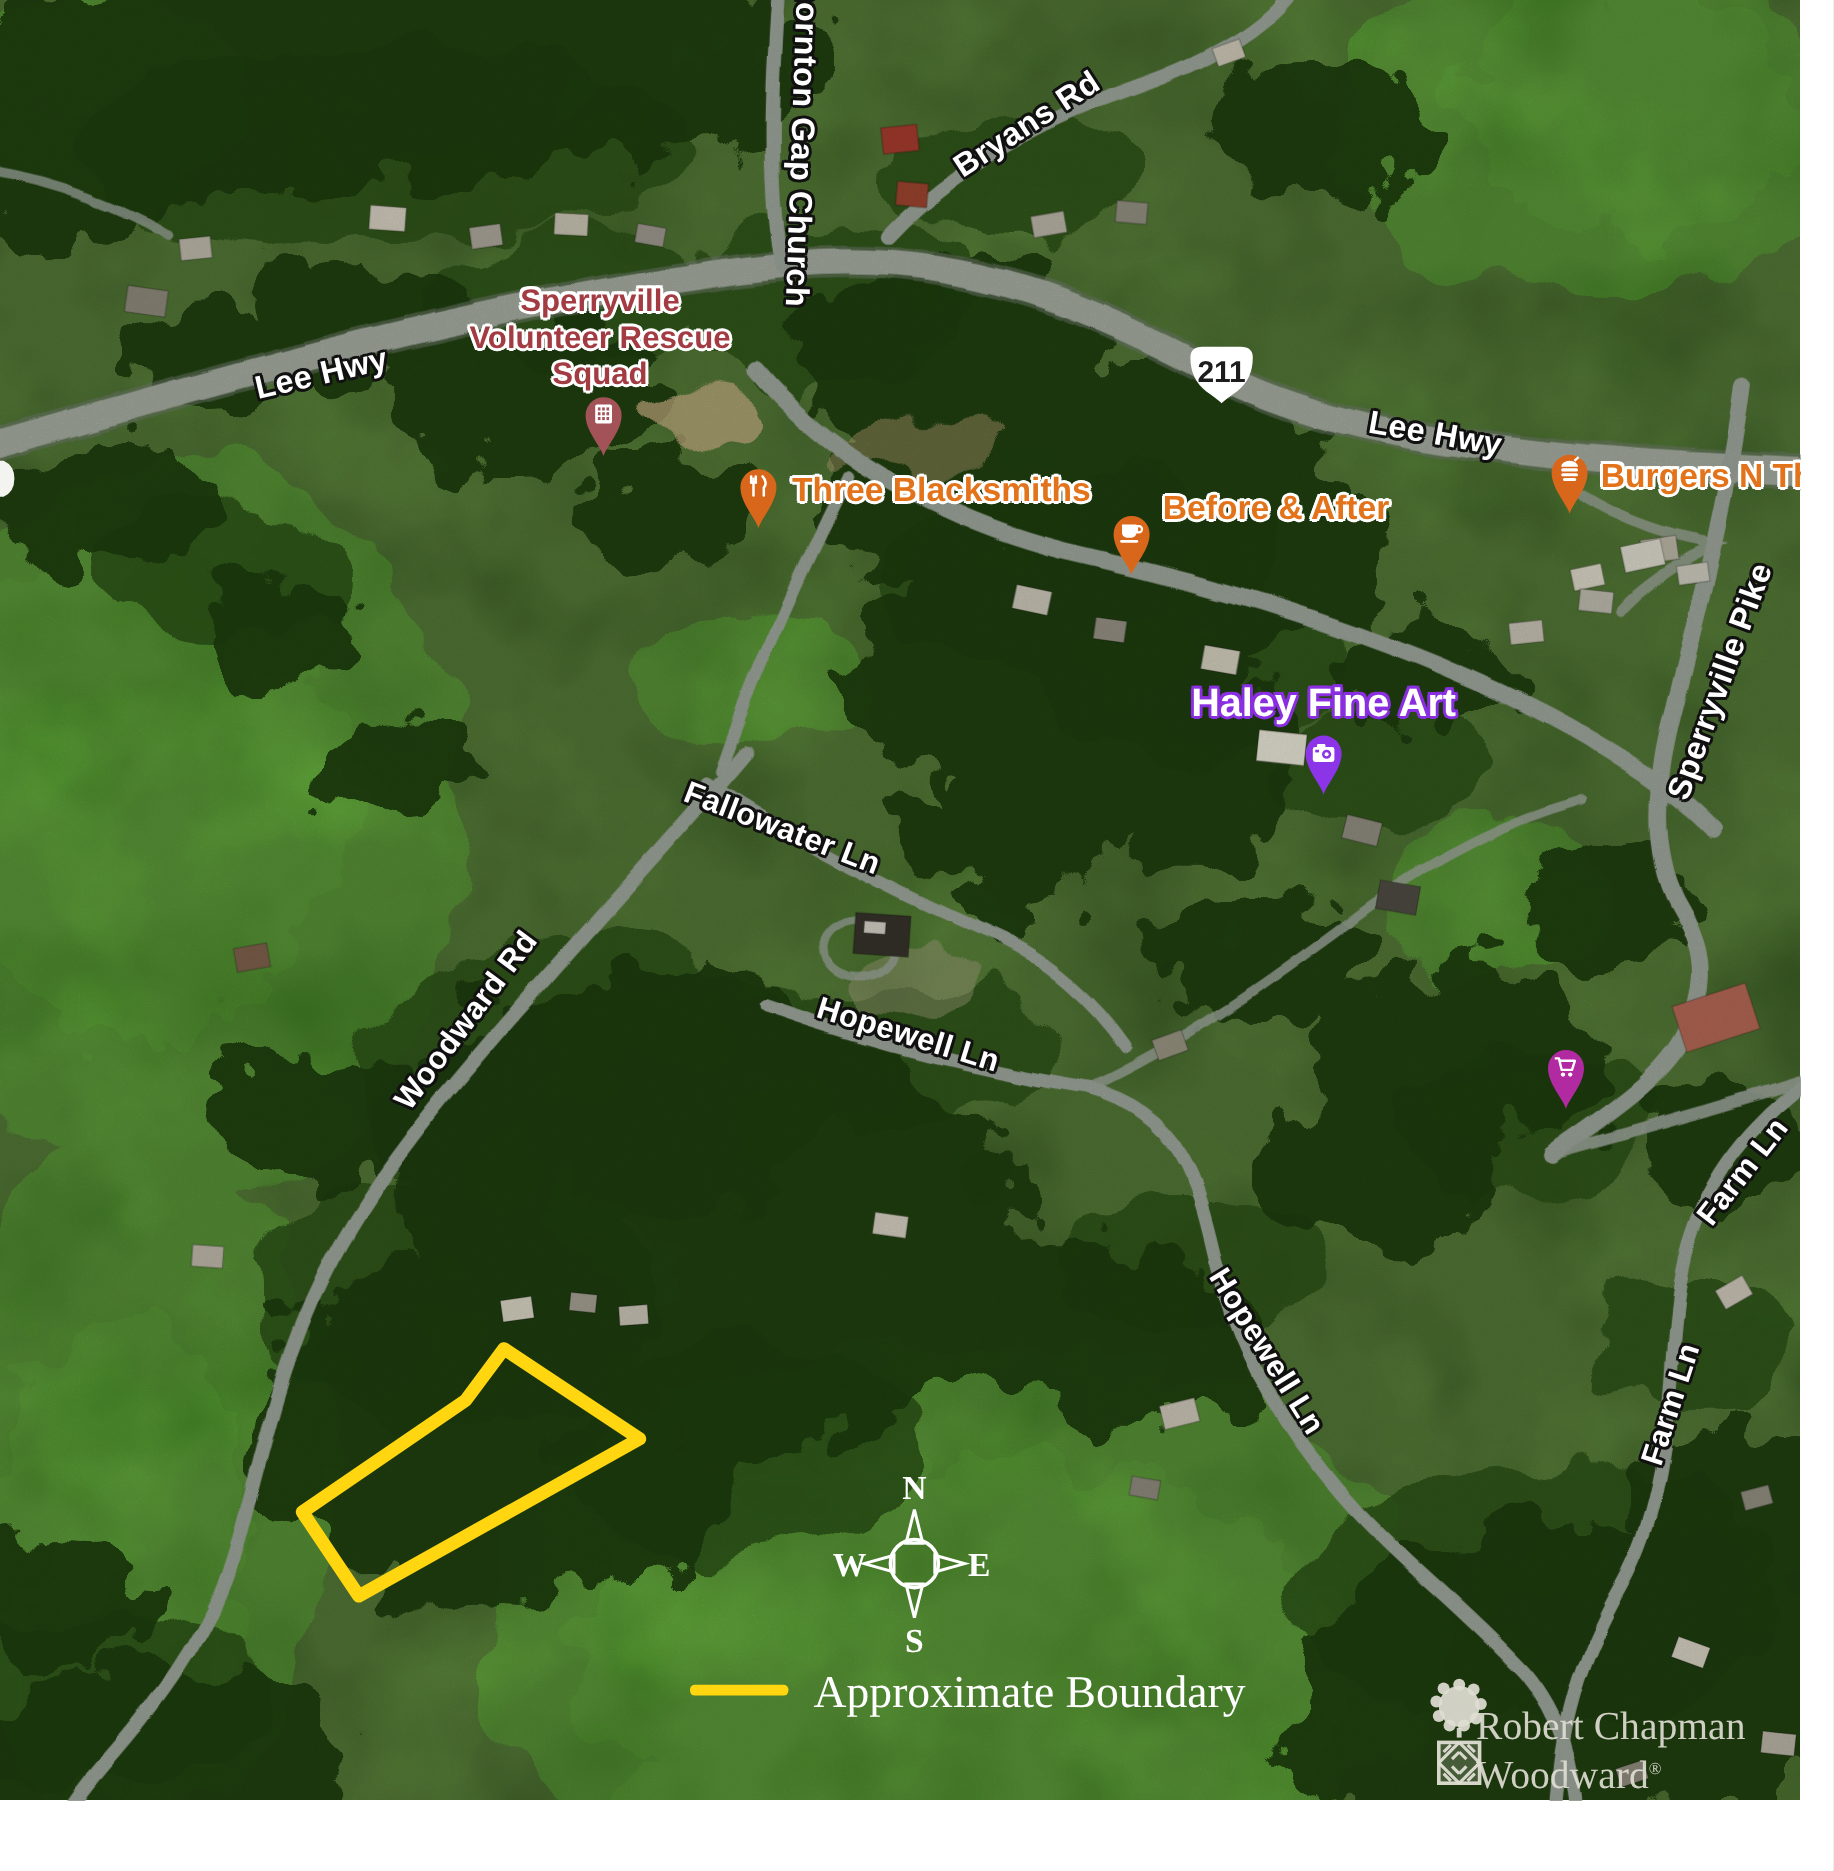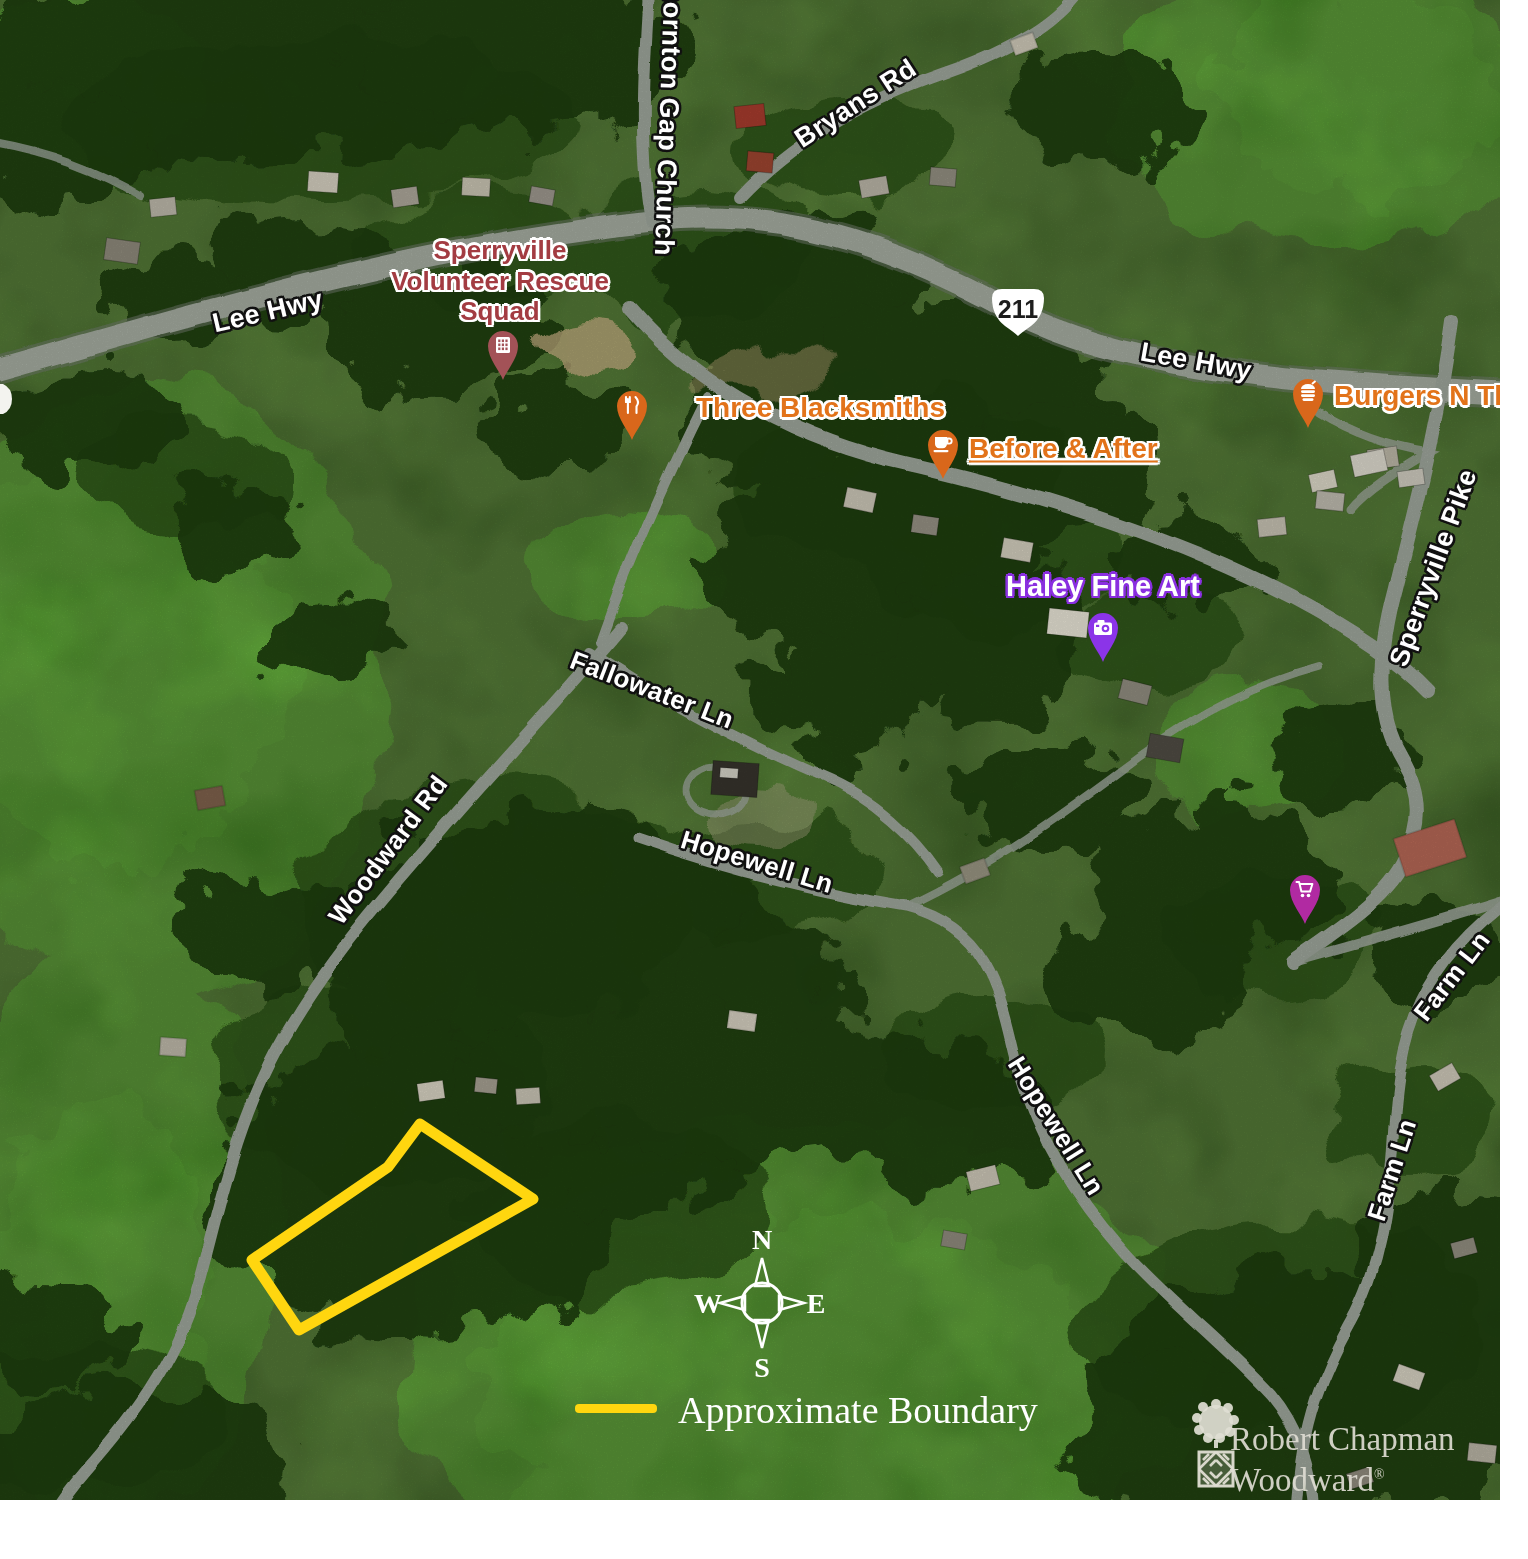--- a/index.html
+++ b/index.html
@@ -8,21 +8,21 @@
   .map { position:absolute; left:0; top:0; width:1500px; height:1500px; overflow:hidden; background:#47742a; }
   .map svg.base { position:absolute; left:0; top:0; }
   .layer { position:absolute; left:0; top:0; width:100%; height:100%; }
   .lbl { position:absolute; white-space:pre; line-height:1.18; pointer-events:none; }
   .lbl-road { color:#ffffff; font-size:26px; font-weight:600; letter-spacing:.4px;
     text-shadow:-2px -2px 0 #111,0 -2.5px 0 #111,2px -2px 0 #111,-2.5px 0 0 #111,2.5px 0 0 #111,-2px 2px 0 #111,0 2.5px 0 #111,2px 2px 0 #111; }
   .lbl-orange { color:#e2731a; font-size:28px; font-weight:700;
     text-shadow:-2px -2px 0 #fff,0 -2.5px 0 #fff,2px -2px 0 #fff,-2.5px 0 0 #fff,2.5px 0 0 #fff,-2px 2px 0 #fff,0 2.5px 0 #fff,2px 2px 0 #fff; }
   .lbl-maroon { color:#a33c42; font-size:26px; font-weight:700; text-align:center;
     text-shadow:-2px -2px 0 #fff,0 -2.5px 0 #fff,2px -2px 0 #fff,-2.5px 0 0 #fff,2.5px 0 0 #fff,-2px 2px 0 #fff,0 2.5px 0 #fff,2px 2px 0 #fff; }
-  .lbl-white-purple { color:#ffffff; font-size:29px; font-weight:700; text-align:center;
+  .lbl-white-purple { color:#ffffff; font-size:33px; font-weight:700; text-align:center;
     text-shadow:-2px -2px 0 #8a2fe0,0 -2.5px 0 #8a2fe0,2px -2px 0 #8a2fe0,-2.5px 0 0 #8a2fe0,2.5px 0 0 #8a2fe0,-2px 2px 0 #8a2fe0,0 2.5px 0 #8a2fe0,2px 2px 0 #8a2fe0; }
   .lbl-white-magenta { color:#ffffff; font-size:27px; font-weight:700; text-align:center;
     text-shadow:-2px -2px 0 #b12aa2,0 -2.5px 0 #b12aa2,2px -2px 0 #b12aa2,-2.5px 0 0 #b12aa2,2.5px 0 0 #b12aa2,-2px 2px 0 #b12aa2,0 2.5px 0 #b12aa2,2px 2px 0 #b12aa2; }
   .pin { position:absolute; width:36px; height:52px; }
   .legend-line { position:absolute; left:575px; top:1404px; width:82px; height:9px; border-radius:4px; background:#ffd60f; }
   .legend-text { position:absolute; left:678px; top:1412px; transform:translateY(-54%);
     font-family:"Liberation Serif", serif; font-size:38px; color:#ffffff; white-space:nowrap; }
   .logo { position:absolute; left:1190px; top:1396px; width:310px; height:100px; }
   .logo-text { position:absolute; left:40px; top:26px; font-family:"Liberation Serif", serif;
     color:rgba(222,220,210,0.92); font-size:33px; line-height:35px; white-space:nowrap; }
@@ -317,22 +317,22 @@
         <div class="lbl lbl-road" style="left: 1434px; top: 568px; font-size: 27px; transform: translate(-50%, -50%) rotate(-70deg);">Sperryville Pike</div>
         <div class="lbl lbl-road" style="left: 652px; top: 690px; font-size: 26px; transform: translate(-50%, -50%) rotate(21deg);">Fallowater Ln</div>
         <div class="lbl lbl-road" style="left: 388px; top: 850px; font-size: 26px; transform: translate(-50%, -50%) rotate(-53deg);">Woodward Rd</div>
         <div class="lbl lbl-road" style="left: 757px; top: 862px; font-size: 26px; transform: translate(-50%, -50%) rotate(17deg);">Hopewell Ln</div>
         <div class="lbl lbl-road" style="left: 1056px; top: 1126px; font-size: 26px; transform: translate(-50%, -50%) rotate(58deg);">Hopewell Ln</div>
         <div class="lbl lbl-road" style="left: 1452px; top: 976px; font-size: 26px; transform: translate(-50%, -50%) rotate(-52deg);">Farm Ln</div>
         <div class="lbl lbl-road" style="left: 1392px; top: 1170px; font-size: 26px; transform: translate(-50%, -50%) rotate(-72deg);">Farm Ln</div>
         <div class="lbl lbl-maroon" style="left: 500px; top: 281px; transform: translate(-50%, -50%); text-align: center;">Sperryville
 Volunteer Rescue
 Squad</div>
-        <div class="lbl lbl-orange" style="left: 660px; top: 408px; transform: translate(0px, -50%); margin-left: 36px;">Three Blacksmiths</div>
-        <div class="lbl lbl-orange" style="left: 969px; top: 449px; transform: translate(0px, -50%); text-decoration: underline;">Before &amp; After</div>
+        <div class="lbl lbl-orange" style="left: 660px; top: 408px; transform: translate(0px, -50%);">Three Blacksmiths</div>
+        <div class="lbl lbl-orange" style="left: 969px; top: 423px; transform: translate(0px, -50%);">Before &amp; After</div>
         <div class="lbl lbl-orange" style="left: 1334px; top: 396px; transform: translate(0px, -50%);">Burgers N Things</div>
         <div class="lbl lbl-white-purple" style="left: 1103px; top: 586px; transform: translate(-50%, -50%);">Haley Fine Art</div>
       </div>
 
     <span class="legend-line" style="background: rgb(255, 214, 15);"></span>
     <span class="legend-text">Approximate Boundary</span>
 
     <div class="logo">
       <svg width="54" height="96" viewBox="0 0 54 96">
         <g fill="rgba(224,222,212,0.92)">

